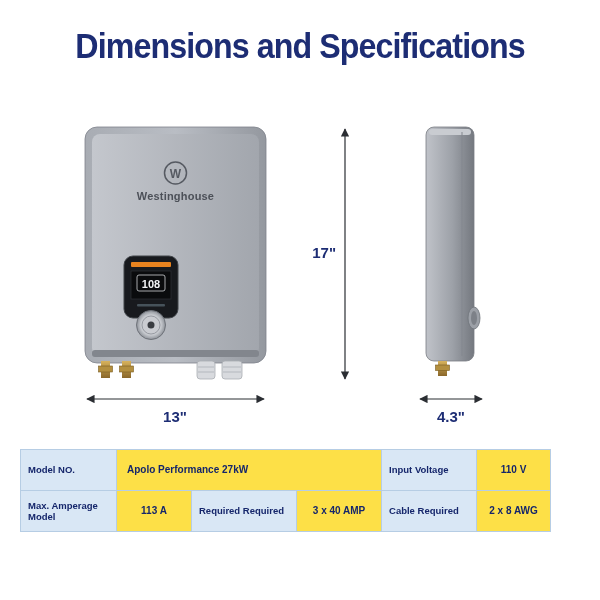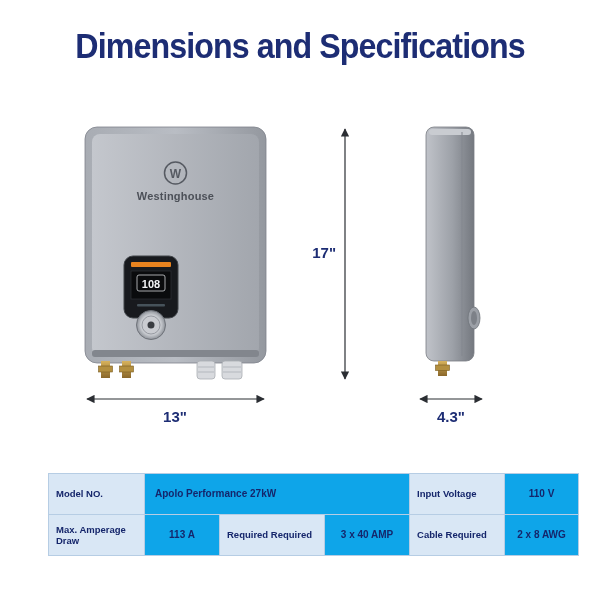--- a/index.html
+++ b/index.html
@@ -7,30 +7,30 @@
     width:600px; height:600px; background:#ffffff; position:relative;
     font-family:"Liberation Sans", sans-serif; overflow:hidden;
   }
   .title {
     position:absolute; top:26px; left:0; width:600px; text-align:center;
     font-size:35px; font-weight:800; color:#1d2d74; letter-spacing:-1px;
     transform:scaleX(0.92);
   }
   .diagram-wrap { position:absolute; top:88px; left:0; width:600px; height:354px; }
   .spec-table {
-    position:absolute; left:48px; top:449px; width:530px;
-    border-collapse:collapse; table-layout:fixed;margin-top:24px;
+    position:absolute; left:20px; top:449px; width:530px;
+    border-collapse:collapse; table-layout:fixed;
   }
   .spec-table td {
     border:1px solid #b6cde4; color:#15266b; font-weight:bold;
     padding:2px 4px; line-height:1.2; vertical-align:middle;
   }
   .spec-table tr { height:41px; }
   td.label { background:#d9e7f5; text-align:left; padding-left:7px; font-size:9.5px; }
-  td.value { background:#0ea5e9; text-align:center; font-size:10px; }
+  td.value { background:#fde047; text-align:center; font-size:10px; }
   td.value.left { text-align:left; padding-left:10px; }
   svg text { font-family:"Liberation Sans", sans-serif; }
 </style>
 </head>
 <body>
 
 <div class="title">Dimensions and Specifications</div>
 
 <div class="diagram-wrap">
 <svg width="600" height="354" viewBox="0 0 600 354">
@@ -144,21 +144,21 @@
       <col style="width:74px">
   </colgroup>
   <tbody>
     <tr>
       <td class="label">Model NO.</td>
       <td class="value left" colspan="3">Apolo Performance 27kW</td>
       <td class="label">Input Voltage</td>
       <td class="value">110 V</td>
     </tr>
     <tr>
-      <td class="label">Max. Amperage Draw</td>
+      <td class="label">Max. Amperage Model</td>
       <td class="value">113 A</td>
       <td class="label">Required Required</td>
       <td class="value">3 x 40 AMP</td>
       <td class="label">Cable Required</td>
       <td class="value">2 x 8 AWG</td>
     </tr>
   </tbody>
 </table>
 
 </body></html>

